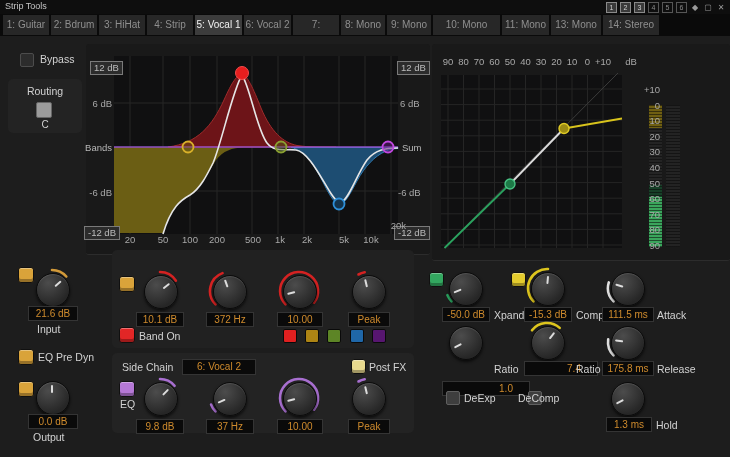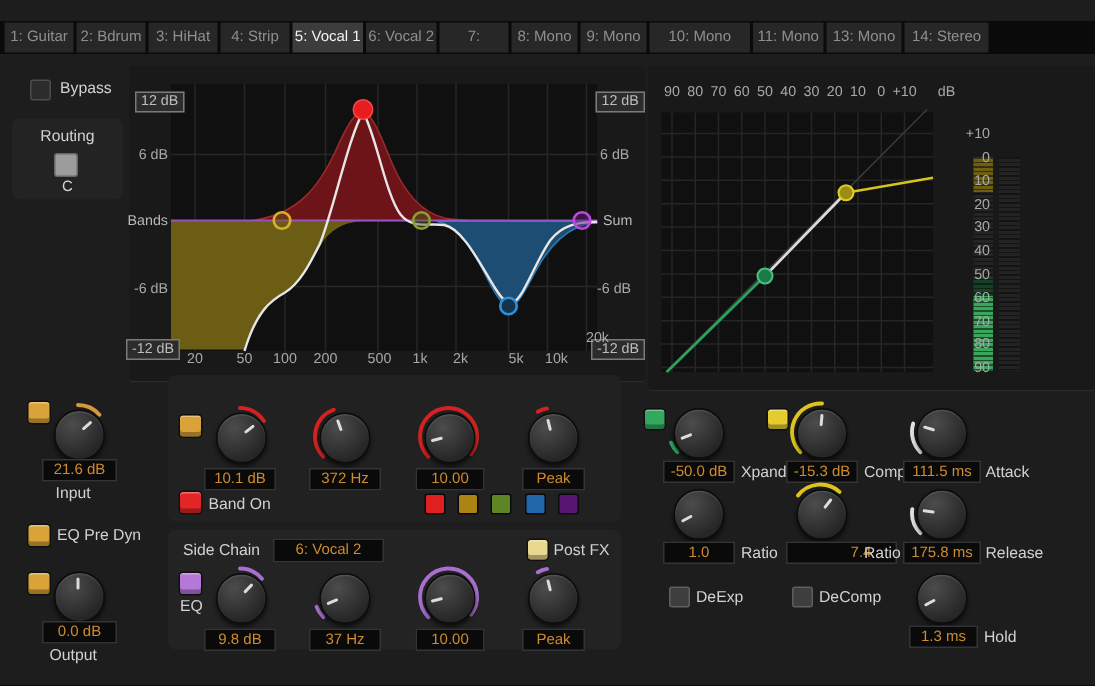--- a/index.html
+++ b/index.html
@@ -45,20 +45,34 @@
       border:1px solid #0b0b0b;box-shadow:0 2px 3px rgba(0,0,0,.65), inset 0 1px 1px rgba(255,255,255,.12);}
   .ptr{position:absolute;left:21px;top:10px;width:2px;height:8px;background:#dcdcdc;
        border-radius:1px;transform-origin:1px 12px;}
   .meter{position:absolute;top:105px;height:142px;}
 </style>
 </head>
 <body>
 
 <div class="app">
 
+  <div class="titlebar">
+    <span class="title">Strip Tools</span>
+    <div class="winbtns" id="winbtns">
+      <span class="wb">1</span>
+        <span class="wb">2</span>
+        <span class="wb">3</span>
+        <span class="wb dim">4</span>
+        <span class="wb dim">5</span>
+        <span class="wb dim">6</span>
+        <span class="wglyph">◆</span>
+      <span class="wglyph">▢</span>
+      <span class="wglyph">✕</span>
+    </div>
+  </div>
 
   <div class="tabbar" id="tabbar">
       <div class="tab" style="width: 46px;">1: Guitar</div>
       <div class="tab" style="width: 46px;">2: Bdrum</div>
       <div class="tab" style="width: 46px;">3: HiHat</div>
       <div class="tab" style="width: 46px;">4: Strip</div>
       <div class="tab active" style="width: 47px;">5: Vocal 1</div>
       <div class="tab" style="width: 47px;">6: Vocal 2</div>
       <div class="tab" style="width: 46px;">7:</div>
       <div class="tab" style="width: 44px;">8: Mono</div>
@@ -254,21 +268,21 @@
       <div class="ptr" style="transform: rotate(-73deg);"></div>
     </div>
   <span class="val" style="left:602px;top:307px;width:50px;">111.5 ms</span>
   <div class="lbl" style="left:657px;top:309px;">Attack</div>
 
   <div class="knob" style="left:443px;top:320px;">
       <svg width="44" height="44"></svg>
       <div class="kc"></div>
       <div class="ptr" style="transform: rotate(-118deg);"></div>
     </div>
-  <span class="val" style="left:442px;top:361px;width:46px;">1.0</span>
+  <span class="val" style="left:442px;top:381px;width:46px;padding-left:40px;">1.0</span>
   <div class="lbl" style="left:494px;top:363px;">Ratio</div>
   <div class="knob" style="left:525px;top:320px;">
       <svg width="44" height="44">
         <path d="M7.0,10.3 A19,19 0 0 1 34.7,7.9" stroke="#ddc51e" stroke-width="2.6" fill="none" stroke-linecap="round"></path>
       </svg>
       <div class="kc"></div>
       <div class="ptr" style="transform: rotate(38deg);"></div>
     </div>
   <span class="val" style="left:524px;top:361px;width:46px;padding-left:26px;">7.4</span>
   <div class="lbl" style="left:576px;top:363px;">Ratio</div>
@@ -278,21 +292,21 @@
       </svg>
       <div class="kc"></div>
       <div class="ptr" style="transform: rotate(-82deg);"></div>
     </div>
   <span class="val" style="left:602px;top:361px;width:50px;">175.8 ms</span>
   <div class="lbl" style="left:657px;top:363px;">Release</div>
 
   <span class="chk" style="left:446px;top:391px;"></span>
   <div class="lbl" style="left:464px;top:392px;">DeExp</div>
   <span class="chk" style="left:528px;top:391px;"></span>
-  <div class="lbl" style="left:546px;top:392px;">DeComp</div>
+  <div class="lbl" style="left:518px;top:392px;">DeComp</div>
   <div class="knob" style="left:605px;top:376px;">
       <svg width="44" height="44"></svg>
       <div class="kc"></div>
       <div class="ptr" style="transform: rotate(-118deg);"></div>
     </div>
   <span class="val" style="left:606px;top:417px;width:44px;">1.3 ms</span>
   <div class="lbl" style="left:656px;top:419px;">Hold</div>
 
 <div class="axis" style="left: 116px; top: 234px; width: 28px; text-align: center;">20</div>
     <div class="axis" style="left: 149px; top: 234px; width: 28px; text-align: center;">50</div>

